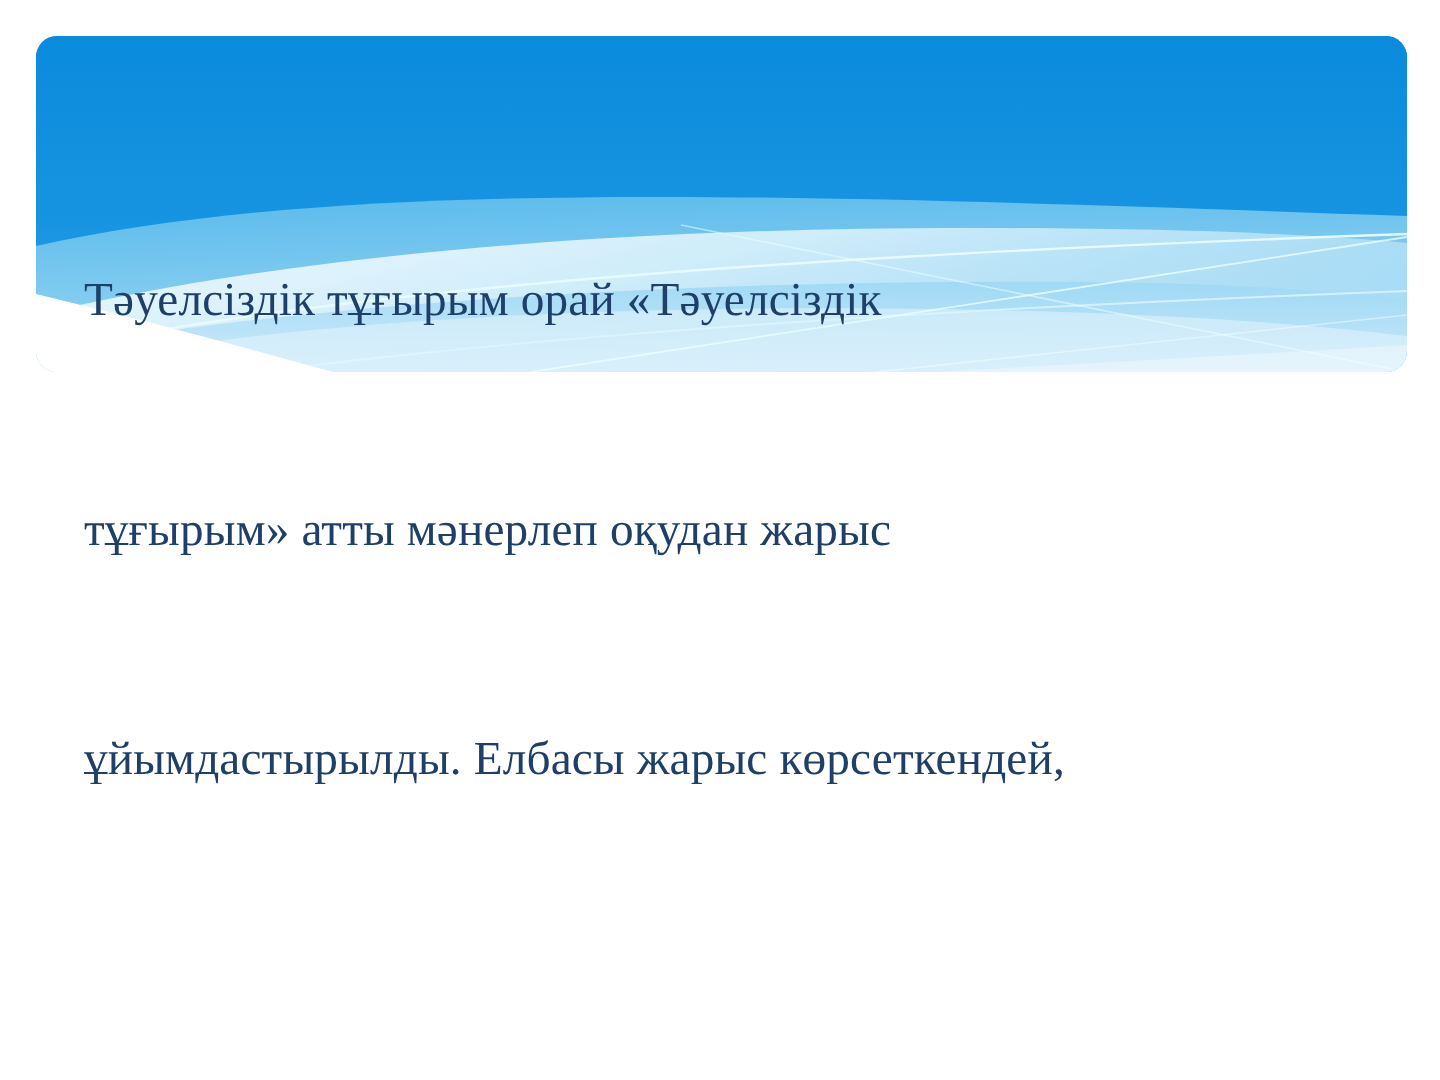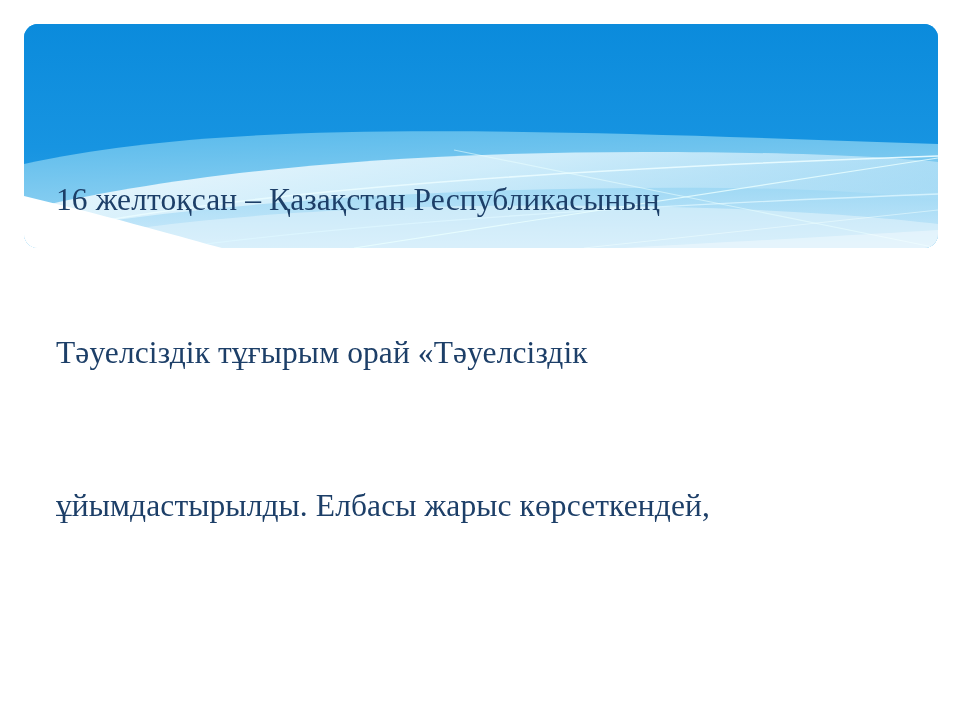--- a/index.html
+++ b/index.html
@@ -114,22 +114,22 @@
       <path d="M430,126 L914,224" fill="none" stroke="#eaffff" stroke-width="1.1" opacity="0.55"></path>
       <path d="M560,224 L914,186" fill="none" stroke="#f2ffff" stroke-width="1" opacity="0.5"></path>
 
       <path d="M0,172 C100,196 160,214 198,224 L0,224 Z" fill="#ffffff"></path>
 
       <path d="M600,224 C740,216 850,210 914,206 L914,224 Z" fill="#ffffff" opacity="0.35"></path>
     </svg>
   </div>
 
   <div id="body-text">
-    <span class="ln">16 желтоқсан – Қазақстан Республикасының</span>
     <span class="ln">Тәуелсіздік тұғырым орай «Тәуелсіздік</span>
+    <span class="ln">тұғырым» атты мәнерлеп оқудан жарыс</span>
     <span class="ln">ұйымдастырылды. Елбасы жарыс көрсеткендей,</span>
     
     
     
     
     
     
     
   </div>
 

